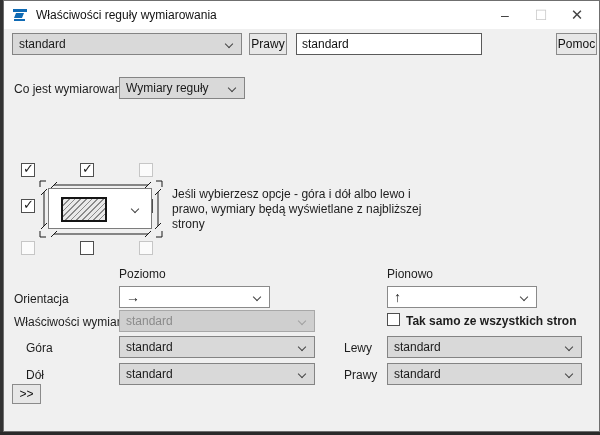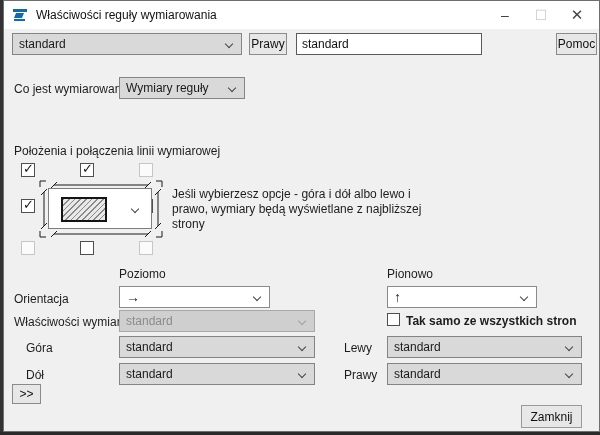--- a/index.html
+++ b/index.html
@@ -83,21 +83,20 @@
   <div class="btn" style="left:245px; top:32px; width:38px;">Prawy</div>
   <input class="tfield" style="left: 292px; top: 32px; width: 186px;" value="standard">
   <div class="btn" style="left:552px; top:32px; width:41px;">Pomoc</div>
 
   <div class="lbl" style="left:10px; top:81px;">Co jest wymiarowane</div>
   <div class="combo" style="left:115px; top:76px; width:126px;">
     <span>Wymiary reguły</span>
     <span class="chev"></span>
   </div>
 
-  <div class="lbl" style="left:10px; top:143px;">Położenia i połączenia linii wymiarowej</div>
 
   <span class="cbx" style="left:17px; top:162px;" data-state="checked"></span>
   <span class="cbx" style="left:76px; top:162px;" data-state="checked"></span>
   <span class="cbx" style="left:135px; top:162px;" data-state="disabled"></span>
   <span class="cbx" style="left:17px; top:198px;" data-state="checked"></span>
   <span class="cbx" style="left:135px; top:198px;" data-state="unchecked"></span>
   <span class="cbx" style="left:17px; top:240px;" data-state="disabled"></span>
   <span class="cbx" style="left:76px; top:240px;" data-state="unchecked"></span>
   <span class="cbx" style="left:135px; top:240px;" data-state="disabled"></span>
 
@@ -171,15 +170,14 @@
     <span>standard</span>
     <span class="chev"></span>
   </div>
   <div class="lbl" style="left:340px; top:367px;">Prawy</div>
   <div class="combo" style="left:383px; top:362px; width:195px;">
     <span>standard</span>
     <span class="chev"></span>
   </div>
 
   <div class="btn footer-btn" style="left:8px; top:383px; width:29px; height:20px;">&gt;&gt;</div>
-  <div class="btn" style="left:517px; top:404px; width:61px; height:23px; border-color:#9a9a9a;">Zamknij</div>
 
 </div>
 
 </body></html>

